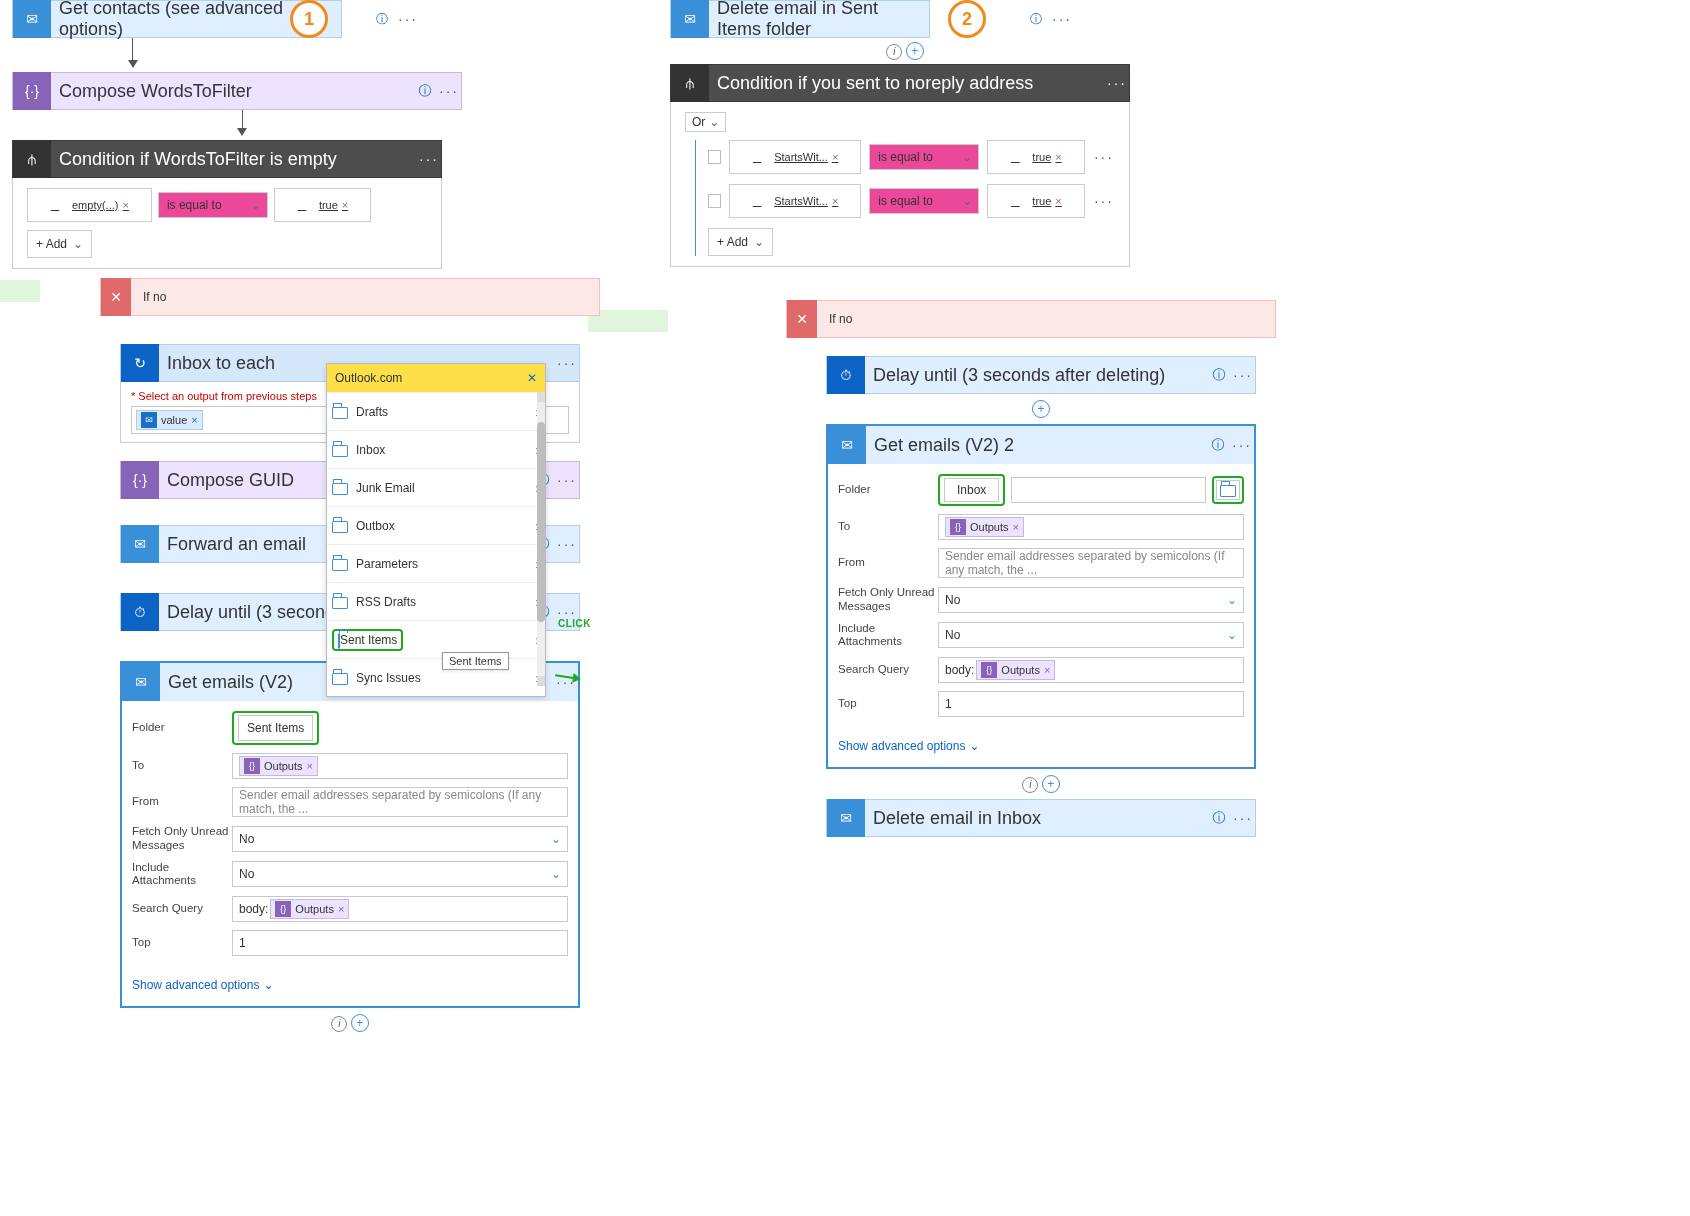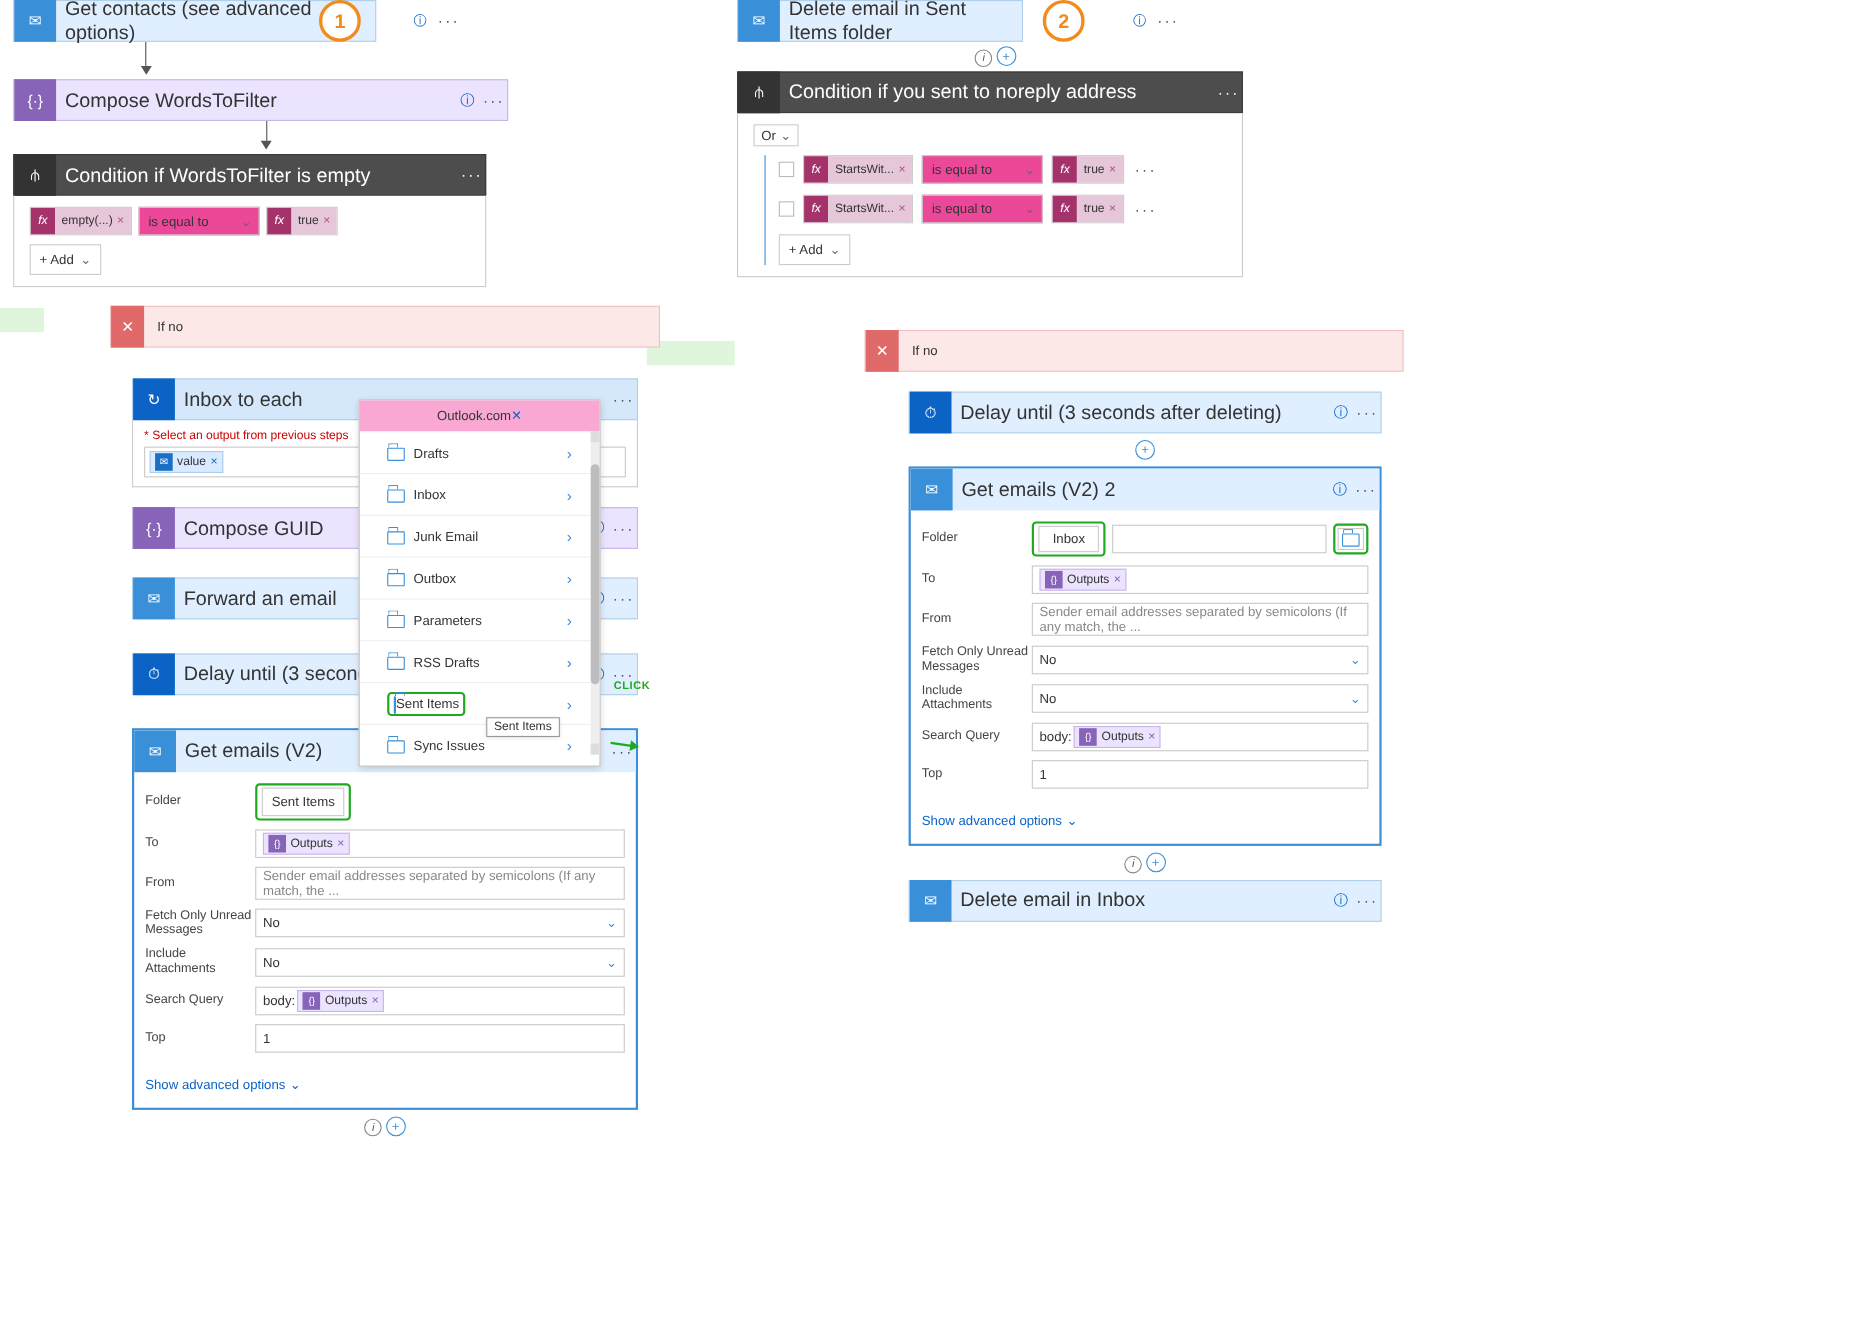--- a/index.html
+++ b/index.html
@@ -20,21 +20,21 @@
   .ico.blue2 { background:#0b63c6; }
   .ico.purple { background:#8764b8; }
   .ico.dark { background:#333; }
   .action-row .title { flex:1; padding:0 8px; font-size:18px; }
   .action-row .help { width:24px; text-align:center; color:#0b63c6; font-size:13px; }
   .action-row .more { width:24px; text-align:center; font-size:14px; color:#555; letter-spacing:2px; }
   .action-row .help,.action-row .more{cursor:pointer;}
 
   .cond-body { border:1px solid #ccc; border-top:none; padding:10px 14px; background:#fff; }
   .token-row { display:flex; gap:6px; align-items:center; margin-bottom:8px;}
-  .token-box { display:inline-flex; align-items:center; border:1px solid #ccc; padding:0; height:26px; }
+  .token-box { display:inline-flex; align-items:center; border:1px solid #ccc; padding:16px; height:26px;text-decoration:underline; }
   .fx-chip { background:#e6c6d9; color:#333; display:inline-flex; align-items:center; height:100%; padding:0 6px; font-size:11px; }
   .fx-badge { background:#a4336c; color:#fff; width:22px; height:100%; display:inline-flex; align-items:center; justify-content:center; font-style:italic; font-size:11px; }
   .chip-x { margin-left:4px; color:#aa5b84; cursor:pointer; }
   .sel-box { border:1px solid #ccc; height:26px; padding:0 20px 0 8px; display:inline-flex; align-items:center; background:#ec4899; position:relative; min-width:110px; font-size:12px;}
   .sel-box:after { content:"⌄"; position:absolute; right:6px; color:#666; }
   .add-btn { border:1px solid #ccc; background:#fff; height:28px; padding:0 8px; display:inline-flex; align-items:center; gap:6px; cursor:pointer;}
   .add-btn:after{content:"⌄"; color:#666;}
 
   .ifno-bar { background:#fde8e8; border:1px solid #f0c0c0; height:38px; display:flex; align-items:center; }
   .ifno-bar .x { width:30px; height:38px; background:#e06969; color:#fff; display:flex; align-items:center; justify-content:center; font-size:14px;}
@@ -55,22 +55,22 @@
   .purple-token .pb{background:#8764b8;color:#fff;width:16px;height:16px;display:inline-flex;align-items:center;justify-content:center;margin-right:4px;font-size:9px;}
   .purple-token .x{margin-left:4px;color:#8764b8;cursor:pointer;}
   .adv-link { color:#0b63c6; font-size:12px; display:inline-flex; align-items:center; gap:4px; margin-top:14px; cursor:pointer;}
   .adv-link:after{content:"⌄";}
   .small-chk { width:14px;height:14px;border:1px solid #bbb; background:#fff; display:inline-block;}
 
   .folder-popup {
     position:absolute; background:#fff; border:1px solid #bbb; box-shadow:0 2px 6px rgba(0,0,0,.15);
     width:220px; z-index:40;
   }
-  .folder-popup .hdr { background:#f9a8d4; height:28px; display:flex; align-items:center; justify-content:center; padding:0 8px; color:#333; }
-  .folder-popup .item { height:38px; display:flex; align-items:center; justify-content:space-between; padding:0 25px; border-top:1px solid #eee; cursor:pointer;}
+  .folder-popup .hdr { background:#fde047; height:28px; display:flex; align-items:center; justify-content:space-between; padding:0 8px; color:#333; }
+  .folder-popup .item { height:38px; display:flex; align-items:center; justify-content:space-between; padding:0 5px; border-top:1px solid #eee; cursor:pointer;}
   .folder-popup .fi { display:flex; align-items:center; gap:8px; }
   .folder-popup .chev { color:#3a8fd9; font-size:14px; }
   .folder-icon { width:16px;height:12px;border:1.5px solid #3a8fd9;border-radius:1px;position:relative;top:1px;}
   .folder-icon:before{content:"";position:absolute;top:-5px;left:0;width:7px;height:3px;border:1.5px solid #3a8fd9;border-bottom:none;border-radius:1px 1px 0 0;}
   .sel-ring{border:2.5px solid #1fa91f;border-radius:4px;padding:2px 4px;}
   .scrollbar{position:absolute;right:0;top:28px;bottom:10px;width:8px;background:#eee;}
   .scrollbar .thumb{position:absolute;top:30px;width:8px;height:200px;background:#bdbdbd;border-radius:4px;}
   .scrollbar .btn{position:absolute;width:8px;height:10px;background:#ddd;}
 
   .right-more { width:24px; text-align:center; color:#555; letter-spacing:2px; font-size:14px; cursor:pointer;}

